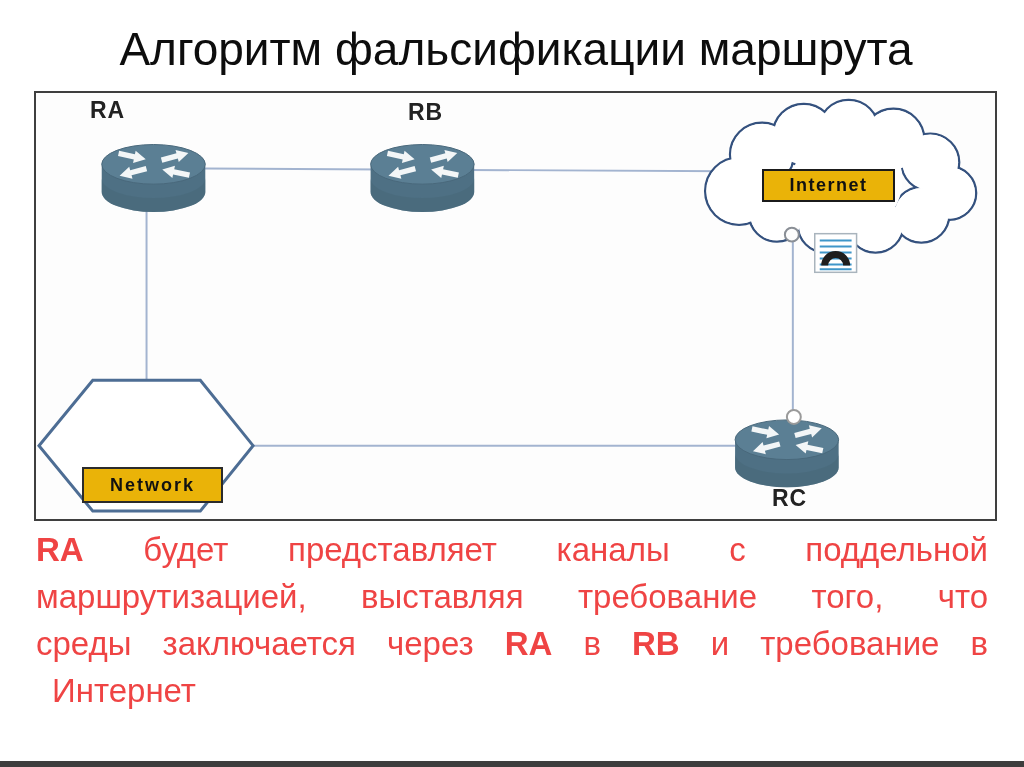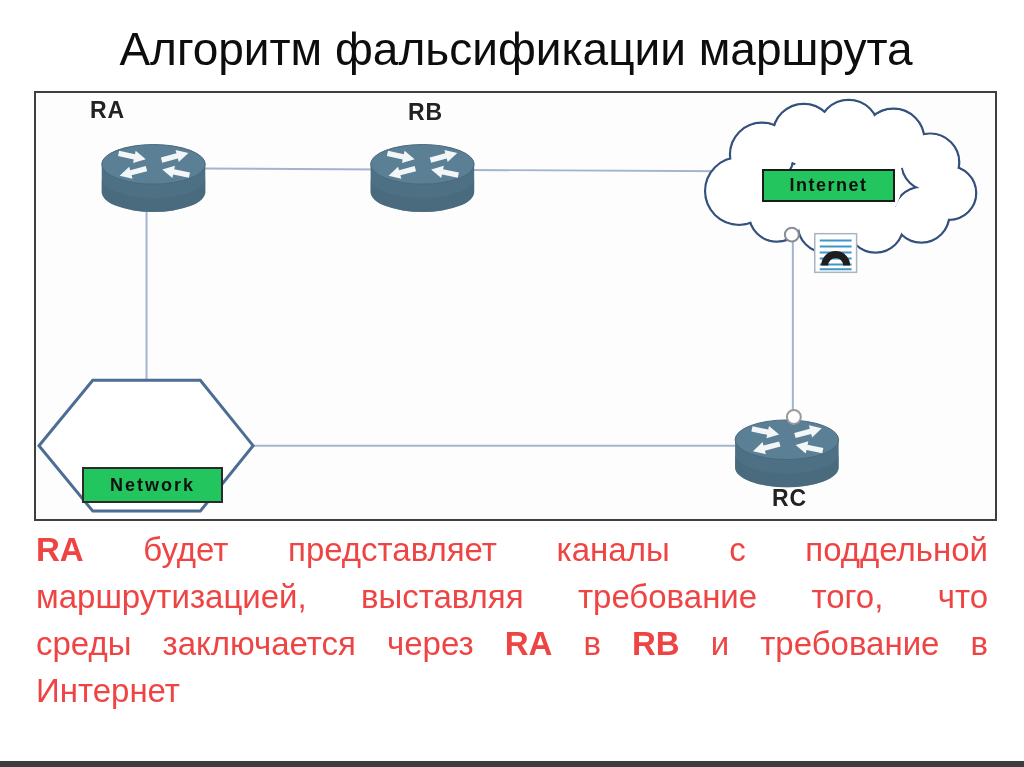--- a/index.html
+++ b/index.html
@@ -12,34 +12,34 @@
            font-size:46px; font-weight:400; color:#0d0d0d; letter-spacing:0px;padding-left:8px; }
 
   
   #diagram { position:absolute; left:34px; top:91px; width:963px; height:430px;
              border:2px solid #3f3f3f; background:#fdfdfd; }
   #diagram svg { position:absolute; left:0; top:0; width:100%; height:100%; }
 
   .node-label { position:absolute; font-size:23px; font-weight:700; color:#222;
                 letter-spacing:1px; }
 
-  .labelbox { position:absolute; background:#22c55e; border:2px solid #1b1b1b;
+  .labelbox { position:absolute; background:#eab308; border:2px solid #1b1b1b;
               display:flex; align-items:center; justify-content:center;
               font-weight:700; color:#111; }
   #internet-box { left:726px; top:76px; width:133px; height:33px; font-size:18px;
                   letter-spacing:1.5px; }
   #network-box { left:46px; top:332px; width:141px; height:36px; font-size:18px;
                  letter-spacing:2px; border-color:#2b2b2b;margin-top:42px; }
 
   
   #body-text { position:absolute; left:36px; top:526px; width:952px;
                font-size:33px; color:#ef4444; }
   #body-text .pline { line-height:47px; text-align:justify; text-align-last:justify;
                       height:47px; white-space:nowrap; }
-  #body-text .pline.last { text-align-last:left; }
+  #body-text .pline.last { text-align-last:left;margin-left:16px; }
   #body-text b { font-weight:700; }
 
   
   #bottom-band { position:absolute; left:0; bottom:0; width:1024px; height:6px;
                  background:#3d3d3d; }
 </style>
 </head>
 <body>
 
 <div id="slide">

